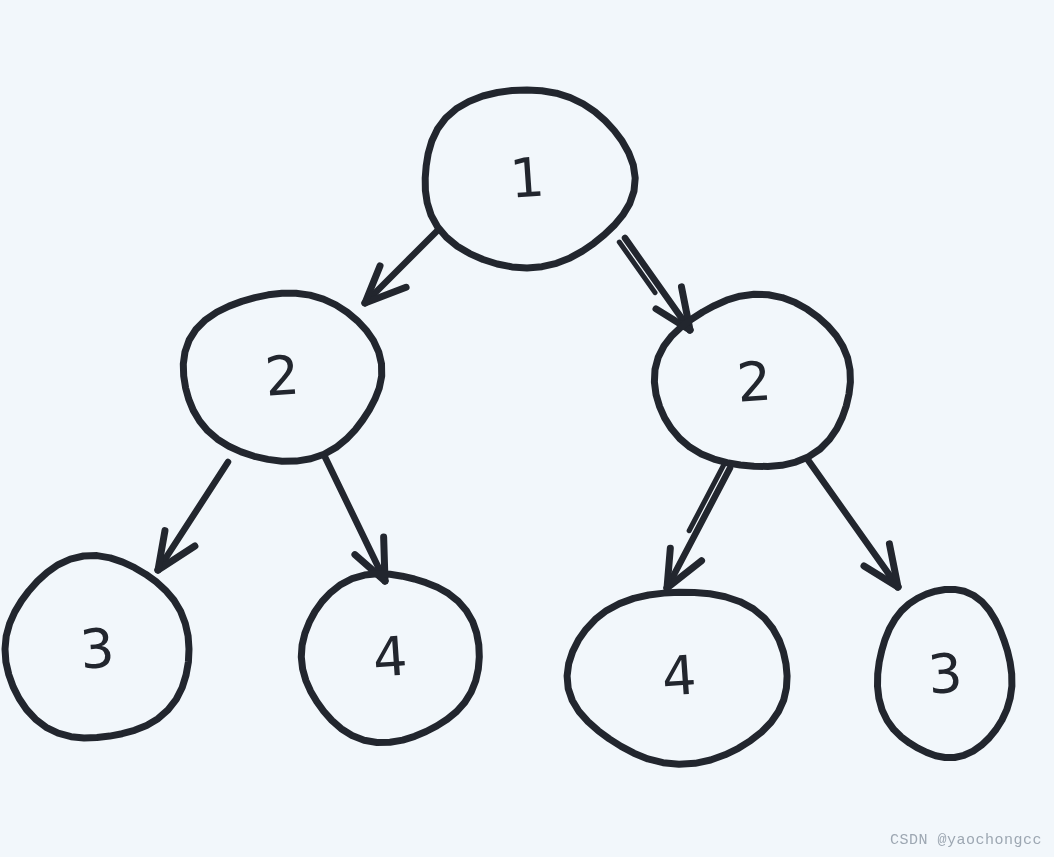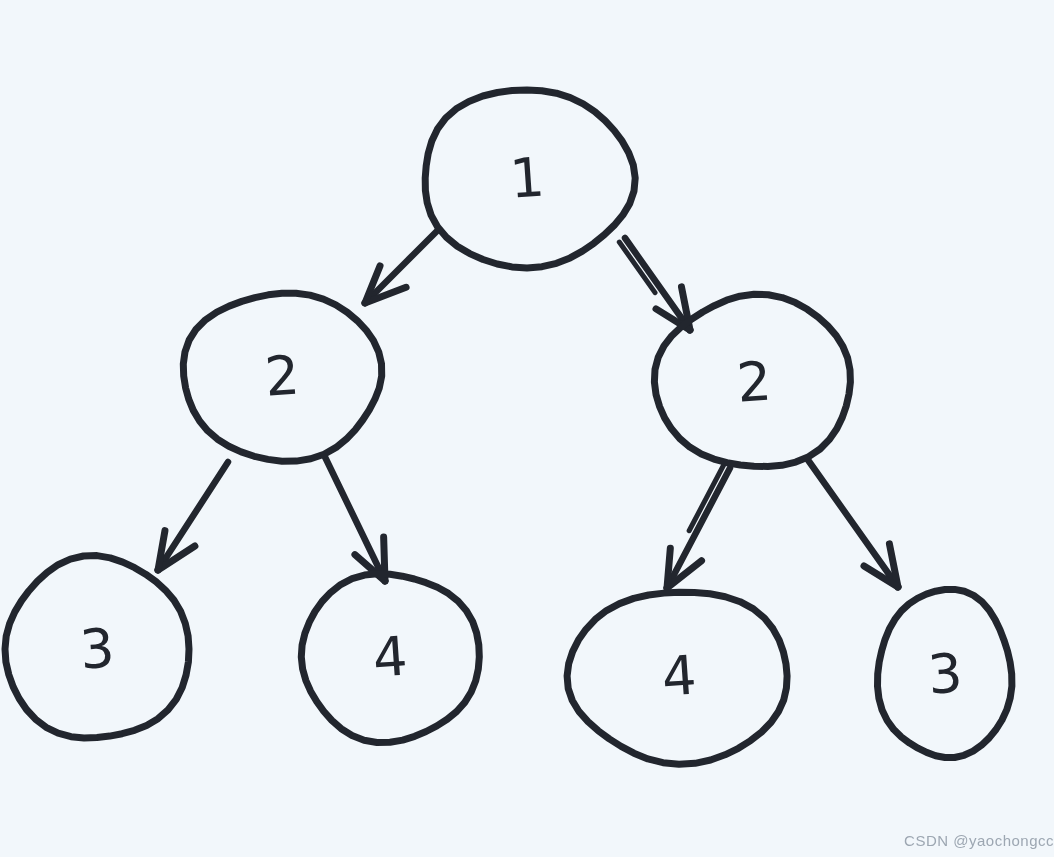--- a/index.html
+++ b/index.html
@@ -6,25 +6,25 @@
   body { font-family: "DejaVu Sans", sans-serif; }
   .canvas {
     position: relative;
     width: 1054px;
     height: 857px;
     overflow: hidden;
   }
   .canvas svg { position: absolute; left: 0; top: 0; }
   .watermark {
     position: absolute;
-    right: 0;
+    right: 12px;
     bottom: 8px;
     font-size: 15px;
     letter-spacing: 0.5px;
-    font-family: Liberation Sans, sans-serif;
+    font-family: Liberation Mono, monospace;
   }
   .node-label { font-family: "DejaVu Sans", sans-serif; }
 </style>
 </head>
 <body>
 
 <div class="canvas" style="background: rgb(242, 247, 251);">
   <svg id="tree-svg" width="1054" height="857" viewBox="0 0 1054 857">
       <g>
         <line x1="438" y1="230" x2="365" y2="303" stroke="#22262e" stroke-width="6.5" stroke-linecap="round"></line>

